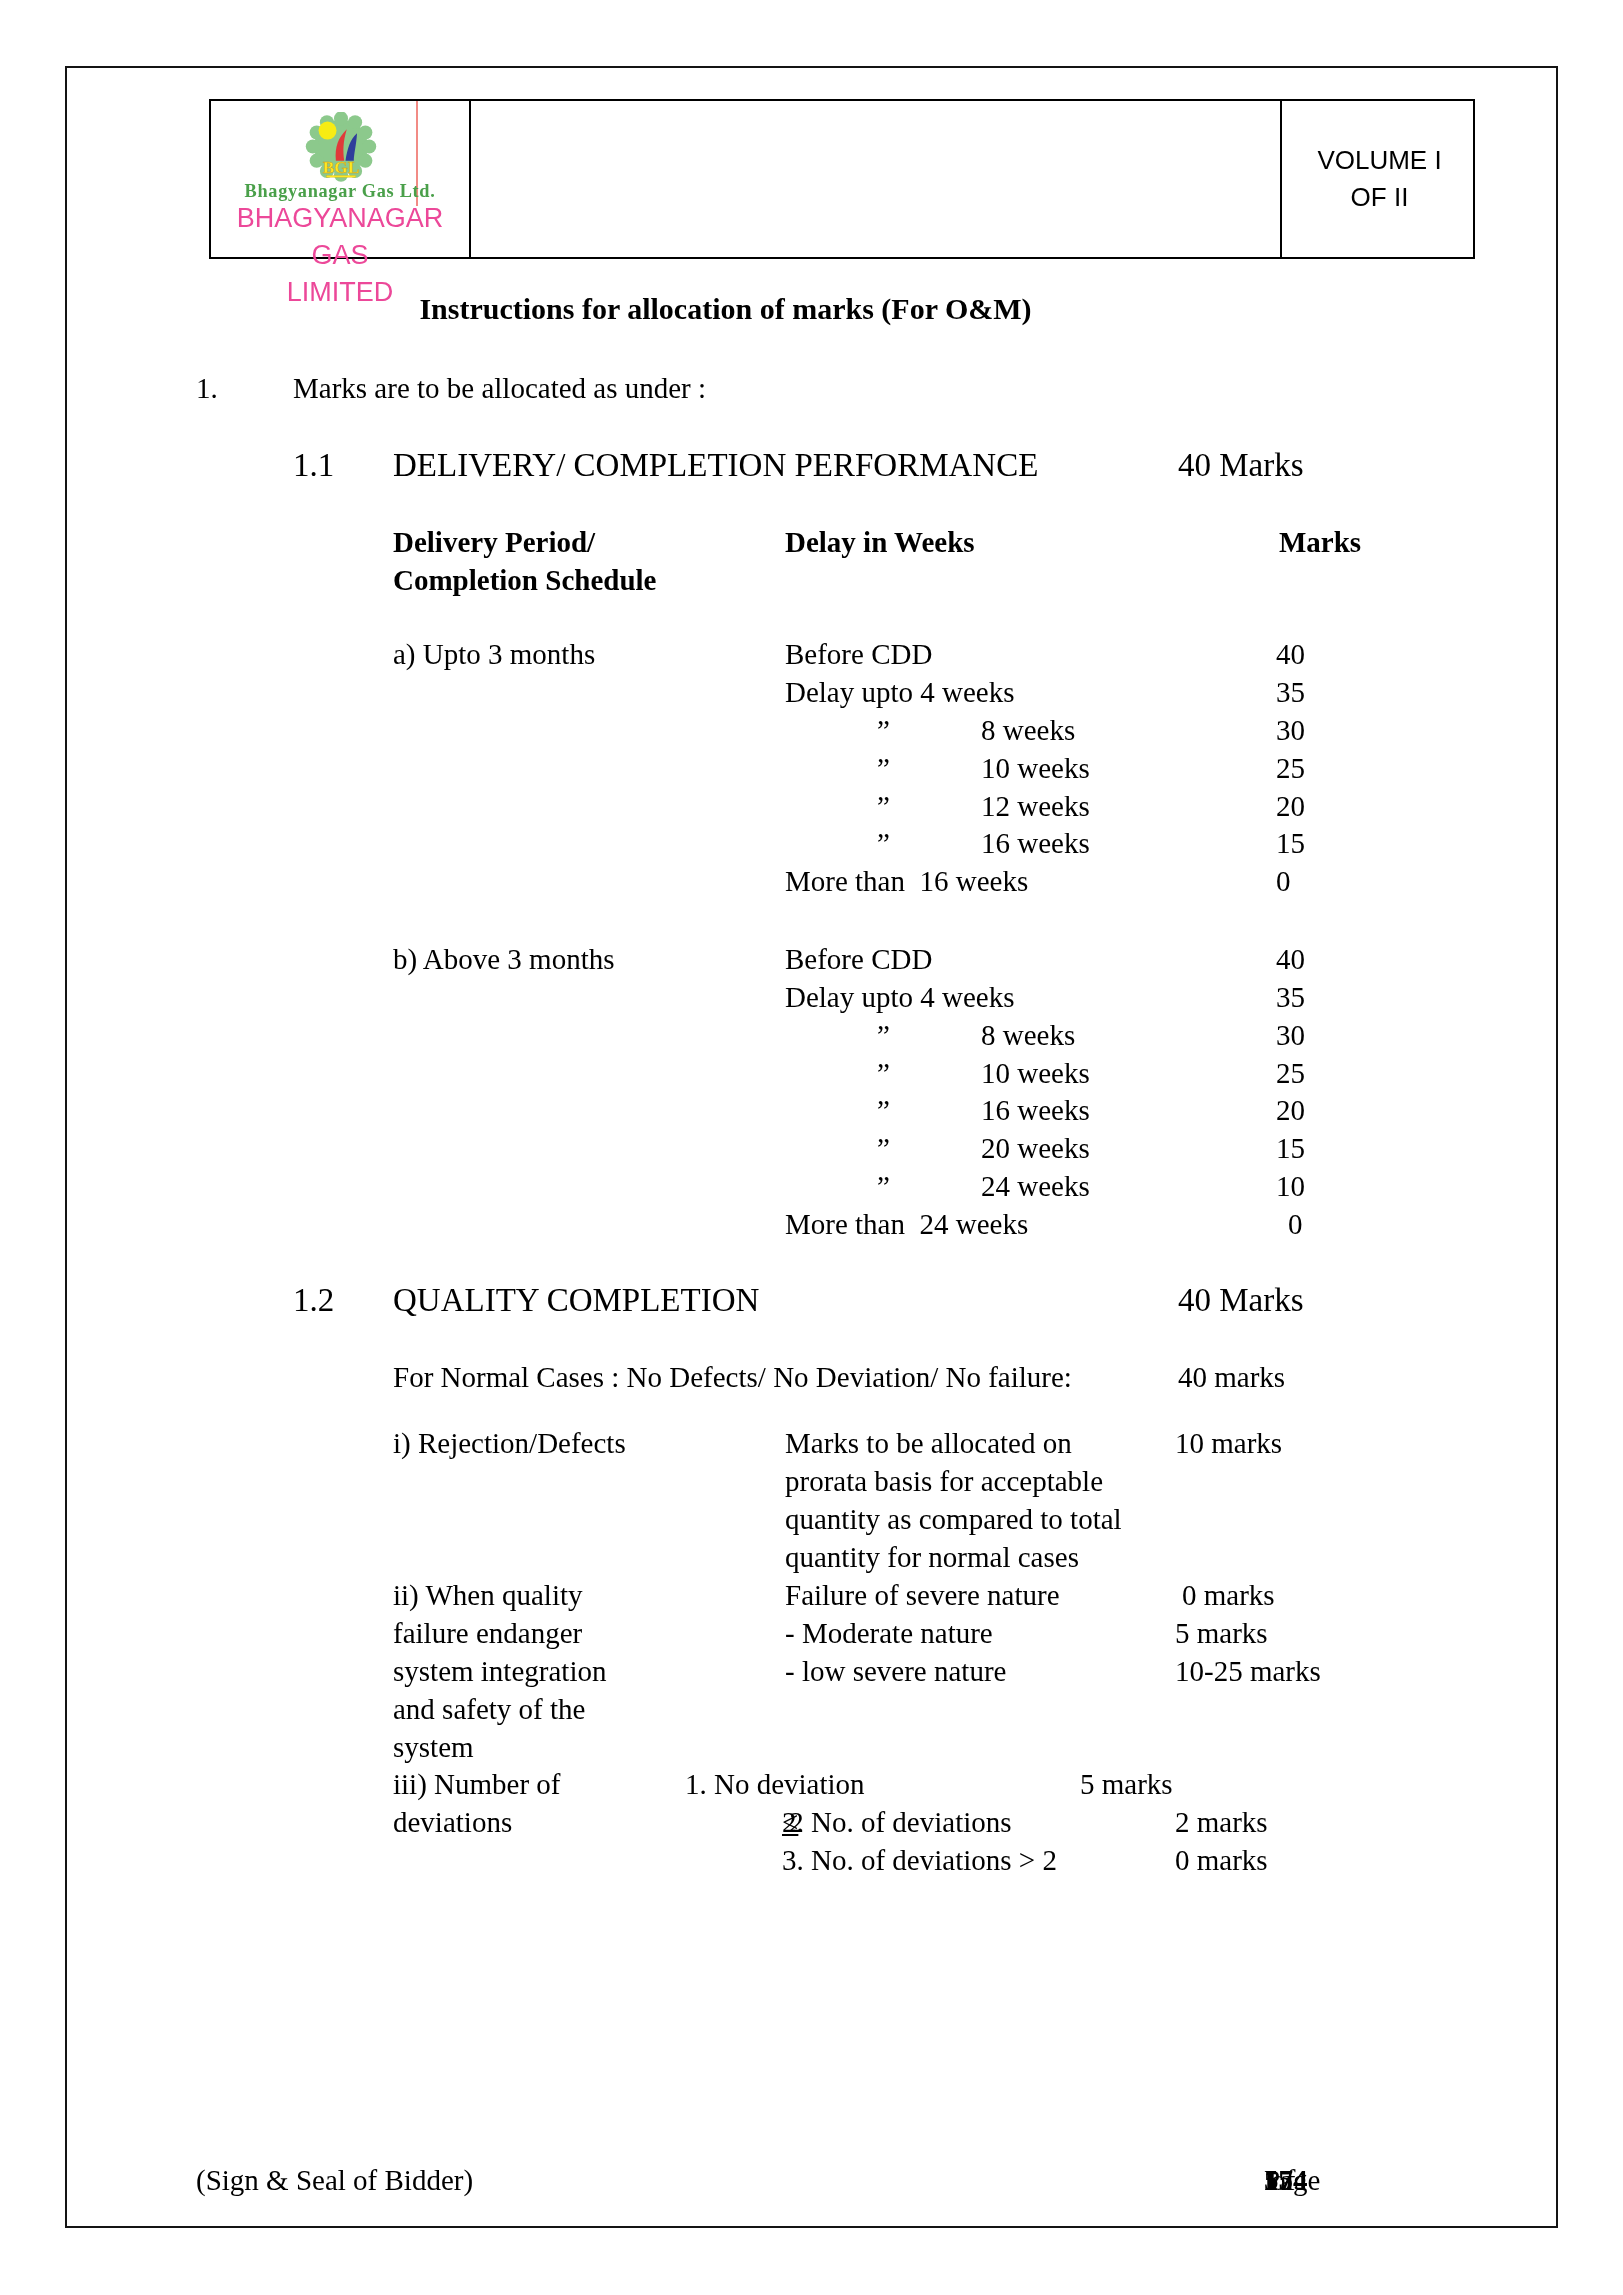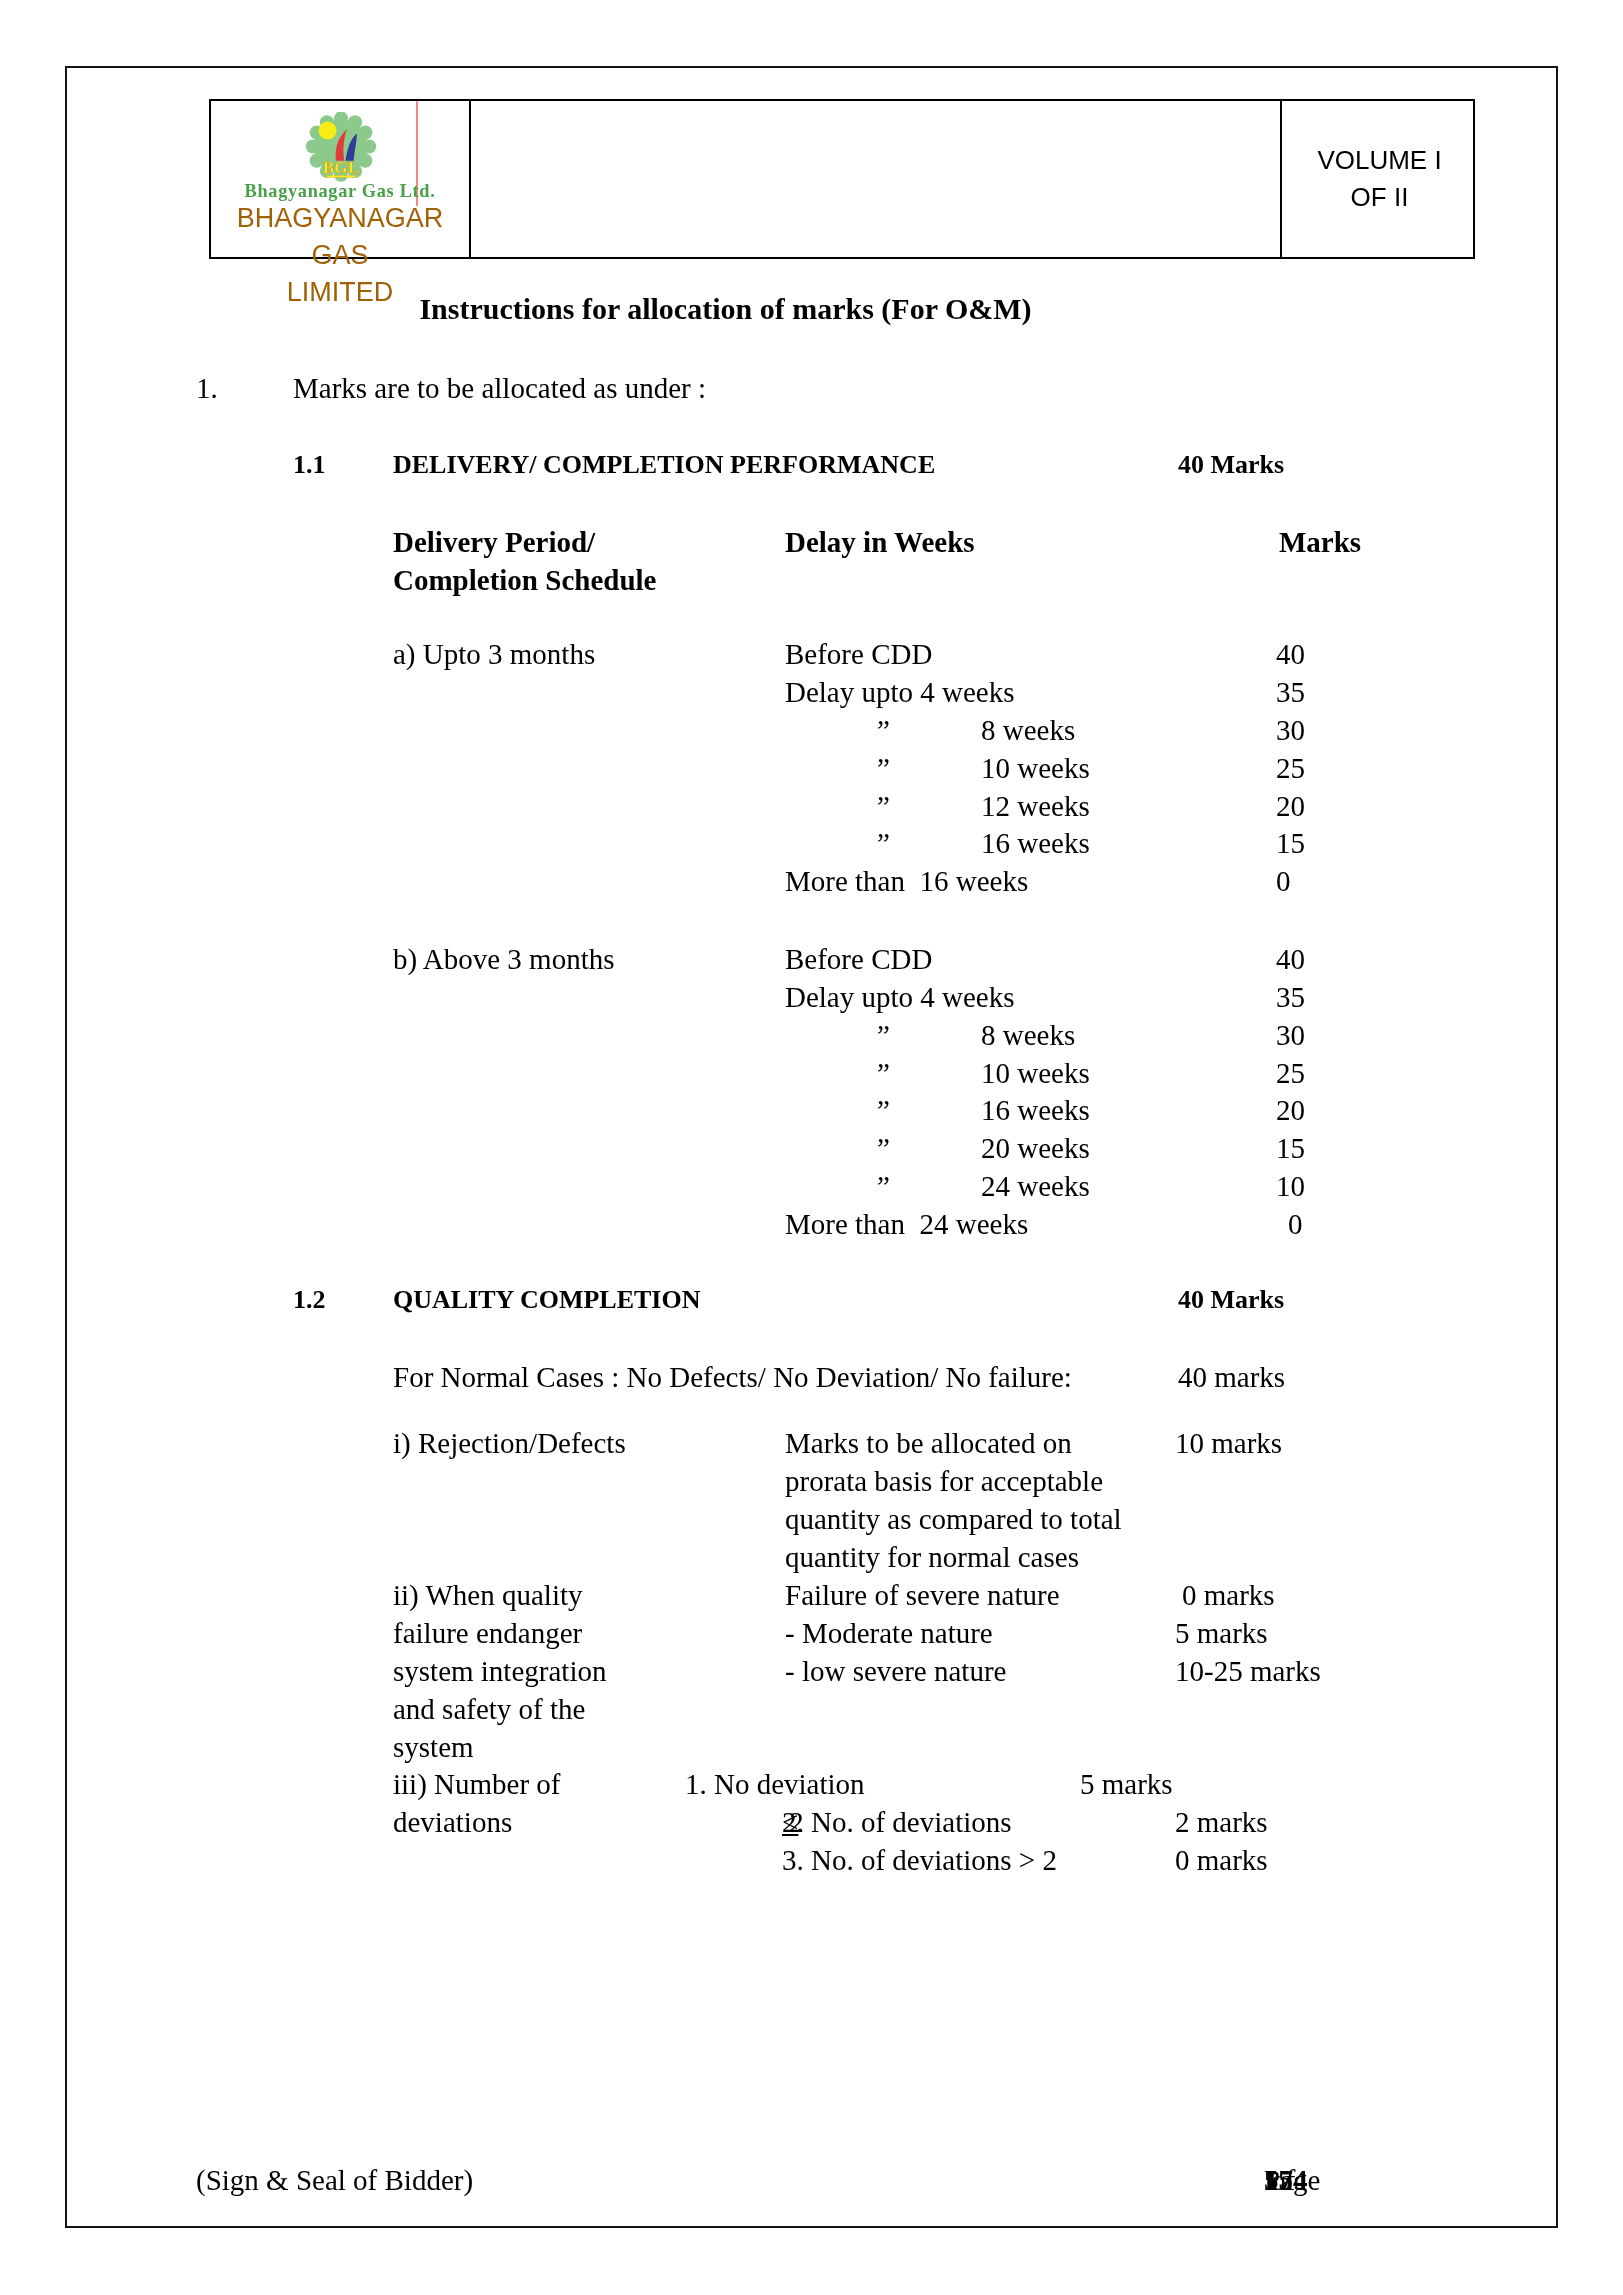--- a/index.html
+++ b/index.html
@@ -13,35 +13,35 @@
           border:2px solid #000;box-sizing:border-box;background:#fff;}
   .vline{position:absolute;top:0;bottom:0;width:2px;background:#000;}
   #hdiv1{left:258px;}
   #hdiv2{left:1069px;}
   #redline{position:absolute;left:205px;top:0;width:2px;height:105px;background:#f28b85;}
   
   #logoBadge{position:absolute;left:88px;top:10.5px;width:84px;height:73px;}
   #logoCaption{position:absolute;left:0;top:80px;width:258px;text-align:center;
                font-size:18.3px;font-weight:bold;color:#4aa04a;letter-spacing:0.7px;}
   #companyName{position:absolute;left:0;top:99px;width:258px;text-align:center;
-               font-family:"Liberation Sans",sans-serif;font-size:27px;line-height:37px;color:#a16207;}
+               font-family:"Liberation Sans",sans-serif;font-size:27px;line-height:37px;color:#ec4899;}
   
   #titleCell{position:absolute;left:260px;top:5.9px;width:809px;padding:0 15.7px;box-sizing:border-box;
              font-family:"Liberation Sans",sans-serif;font-size:27.5px;line-height:38px;}
   .justline{text-align:justify;text-align-last:justify;}
   .leftline{text-align:left;}
   .bidline{text-align:center;}
   
   #volCell{position:absolute;left:1071px;top:0;width:195px;height:156px;display:flex;
            flex-direction:column;align-items:center;justify-content:center;
            font-family:"Liberation Sans",sans-serif;font-size:26px;line-height:37px;}
   
   .row{position:absolute;left:0;width:1623px;height:38px;font-size:29px;}
   .row span{position:absolute;line-height:38px;white-space:pre;}
-  .hb{font-size:26px;font-weight:bold;}
+  .hb{font-size:33px;font-weight:normal;}
   .b{font-weight:bold;text-align:right;}
   .u{text-decoration:underline;}
   #docTitle{position:absolute;left:0;top:292px;width:1451px;text-align:center;
             font-size:30px;font-weight:bold;}
   
   .x300{left:196px;}  .x448{left:293px;}  .x600{left:393px;}
   .x1047{left:685px;}.x1195{left:782px;}.x1200{left:785px;}
   .x1340{left:877px;}.x1420{left:981px;}.x1650{left:1080px;}
   .x1795{left:1175px;}.x1807{left:1182px;}.x1800{left:1178px;}
   .x1932{left:1264px;}.x1950{left:1276px;}.x1955{left:1279px;}.x1968{left:1288px;}

